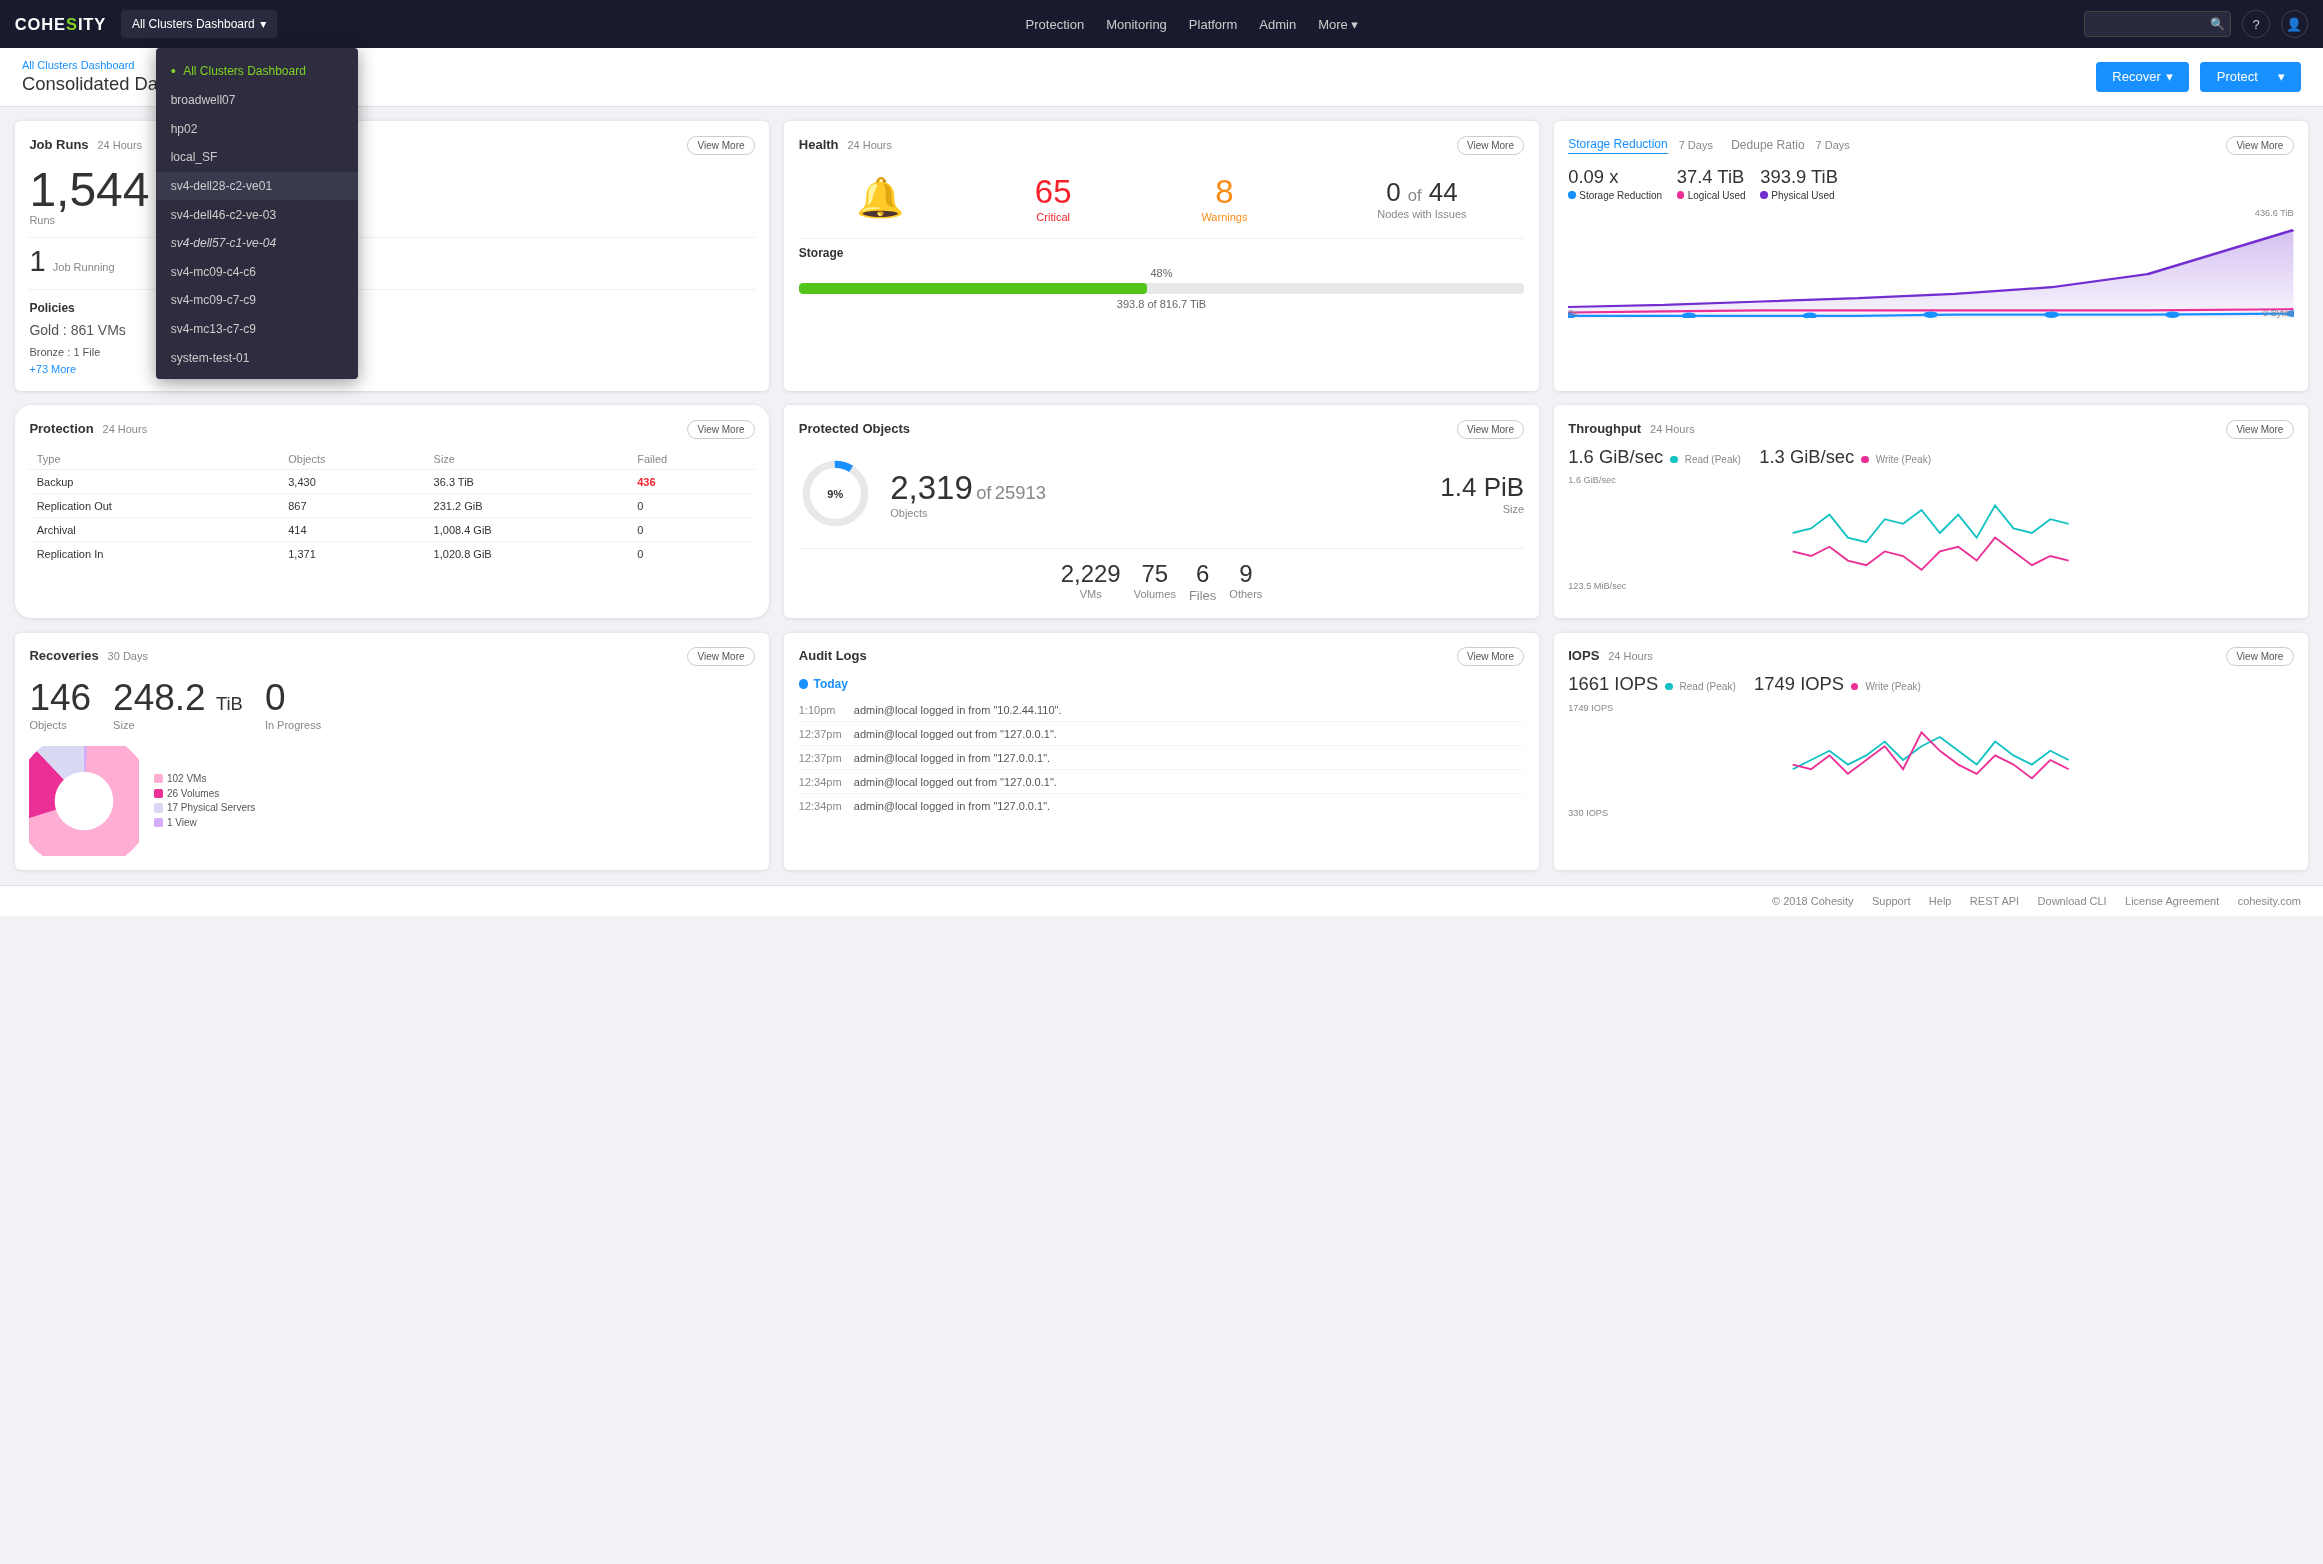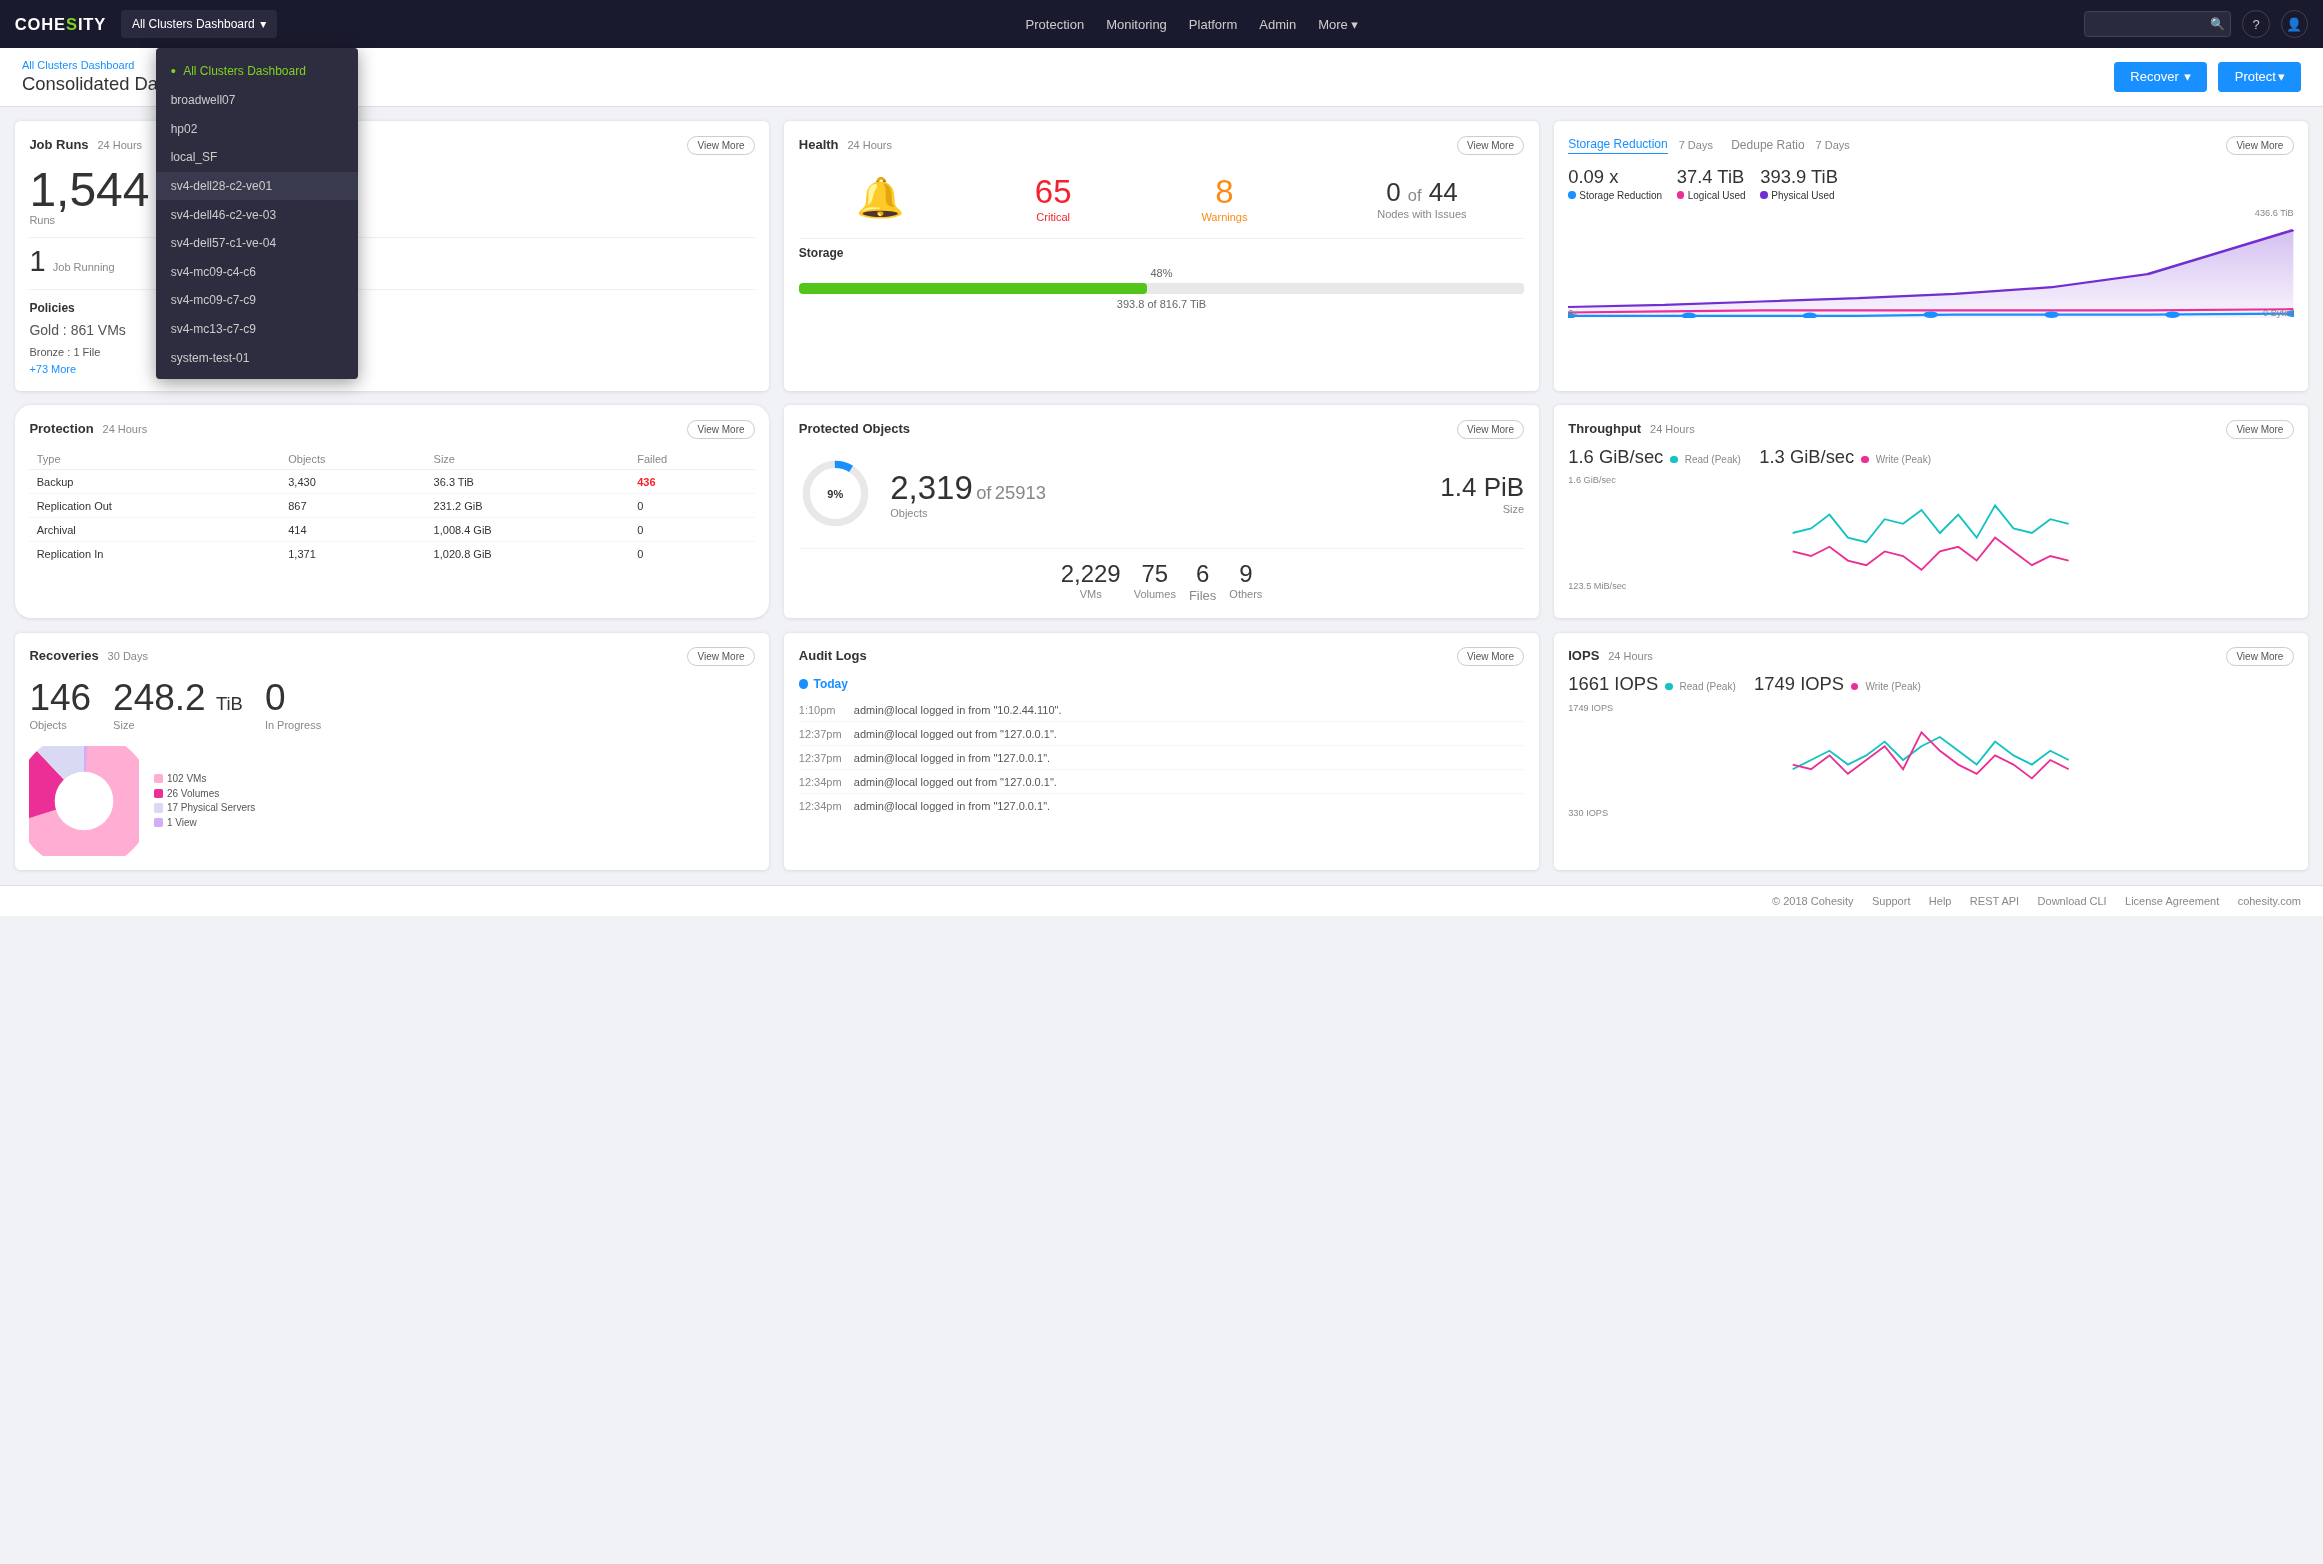--- a/index.html
+++ b/index.html
@@ -33,21 +33,21 @@
     </div>
     <div style="padding:7.3px 14.7px; color:#ccc; cursor:pointer; font-size:12px;">
       <span>local_SF</span>
     </div>
     <div style="padding:7.3px 14.7px; color:#ccc; cursor:pointer; font-size:12px; background:#3a3a4f;">
       <span>sv4-dell28-c2-ve01</span>
     </div>
     <div style="padding:7.3px 14.7px; color:#ccc; cursor:pointer; font-size:12px;">
       <span>sv4-dell46-c2-ve-03</span>
     </div>
-    <div style="padding:7.3px 14.7px; color:#ccc; cursor:pointer; font-size:12px;">
+    <div style="padding:7.3px 14.7px; color:#ccc; cursor:pointer; font-size:12px;font-style:italic;">
       <span>sv4-dell57-c1-ve-04</span>
     </div>
     <div style="padding:7.3px 14.7px; color:#ccc; cursor:pointer; font-size:12px;">
       <span>sv4-mc09-c4-c6</span>
     </div>
     <div style="padding:7.3px 14.7px; color:#ccc; cursor:pointer; font-size:12px;">
       <span>sv4-mc09-c7-c9</span>
     </div>
     <div style="padding:7.3px 14.7px; color:#ccc; cursor:pointer; font-size:12px;">
       <span>sv4-mc13-c7-c9</span>
@@ -78,21 +78,21 @@
 <div style="background:white; padding:11px 22px; display:flex; align-items:center; justify-content:space-between; border-bottom:0.9px solid #e0e0e0;">
   <div>
     <div style="font-size:11px; color:#1890ff; margin-bottom:1.8px;">All Clusters Dashboard</div>
     <h1 style="font-size:18.4px; font-weight:400; color:#333;">Consolidated Dashboard (All Clusters)</h1>
   </div>
   <div style="display:flex; gap:11px;">
     <button style="background:#1890ff; color:white; border:none; padding:7.3px 16.5px; border-radius:3.7px; cursor:pointer; font-size:13px; display:flex; align-items:center; gap:5.5px;">
       <span>Recover</span>
       <span>▾</span>
     </button>
-    <button style="background:#1890ff; color:white; border:none; padding:7.3px 16.5px; border-radius:3.7px; cursor:pointer; font-size:13px; display:flex; align-items:flex-start; gap:2px;">
+    <button style="background:#1890ff; color:white; border:none; padding:7.3px 16.5px; border-radius:3.7px; cursor:pointer; font-size:13px; display:flex; align-items:flex-start; gap:20px;">
       <span>Protect</span>
       <span>▾</span>
     </button>
   </div>
 </div>
 
 <div style="padding:14.7px; display:grid; grid-template-columns:1fr 1fr 1fr; gap:14.7px;">
 
   <div style="background:white; border-radius:5.5px; padding:14.7px; box-shadow:0 0.9px 3.7px rgba(0,0,0,0.1);">
     <div style="display:flex; align-items:baseline; justify-content:space-between; margin-bottom:11px;">

